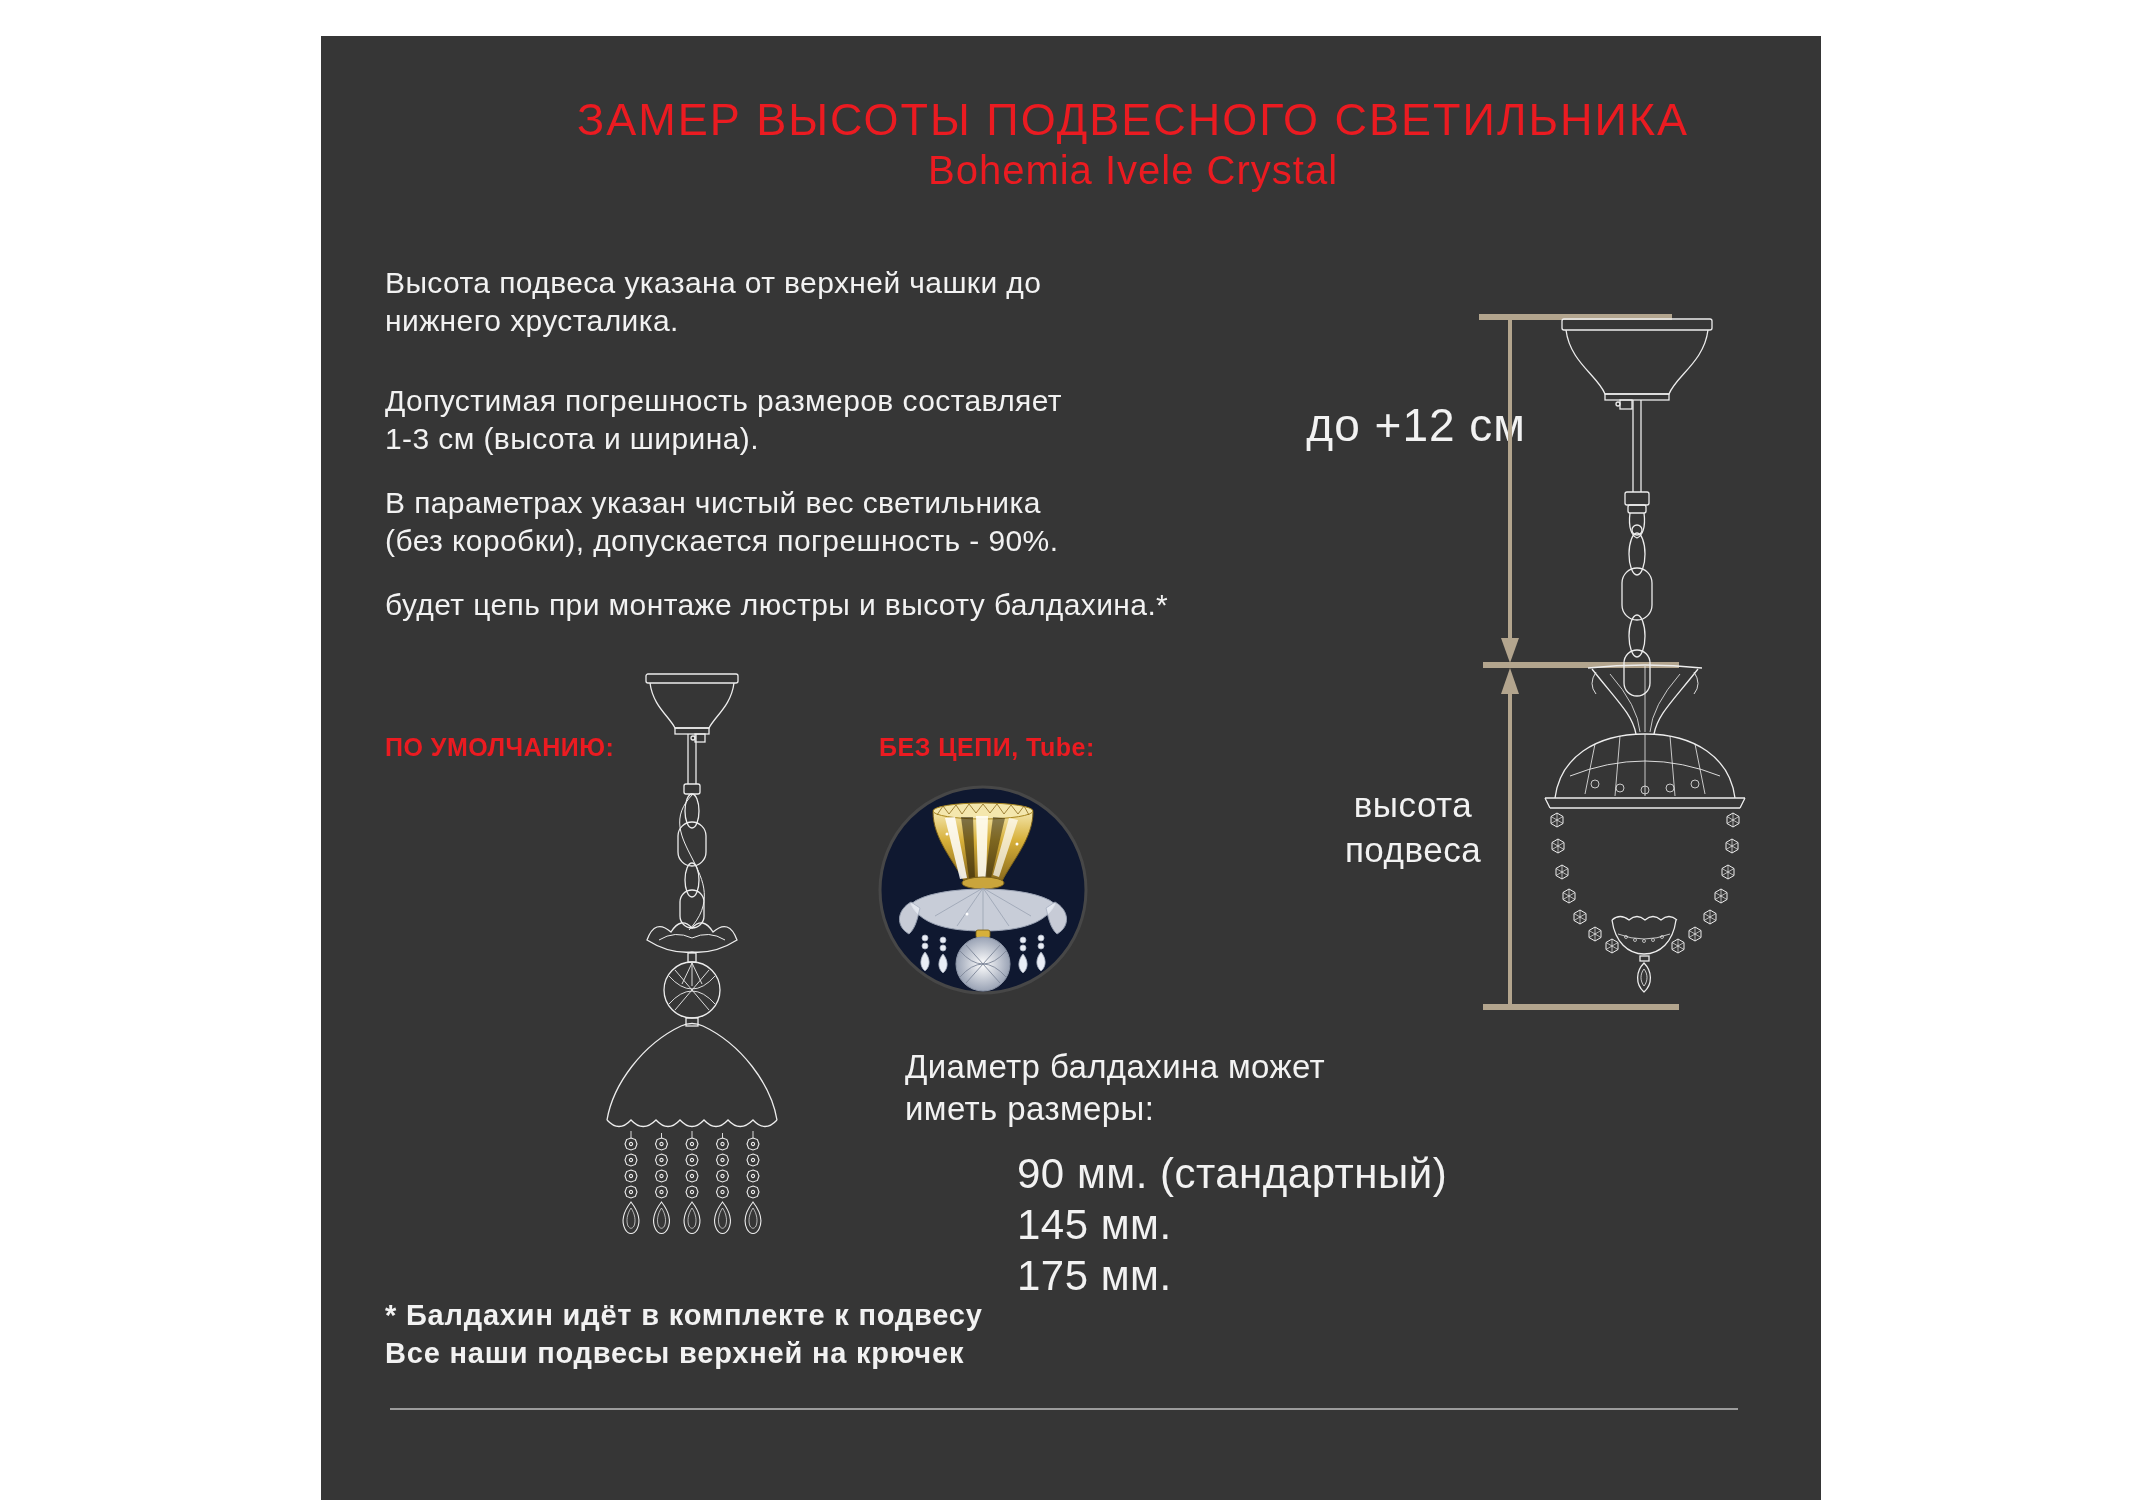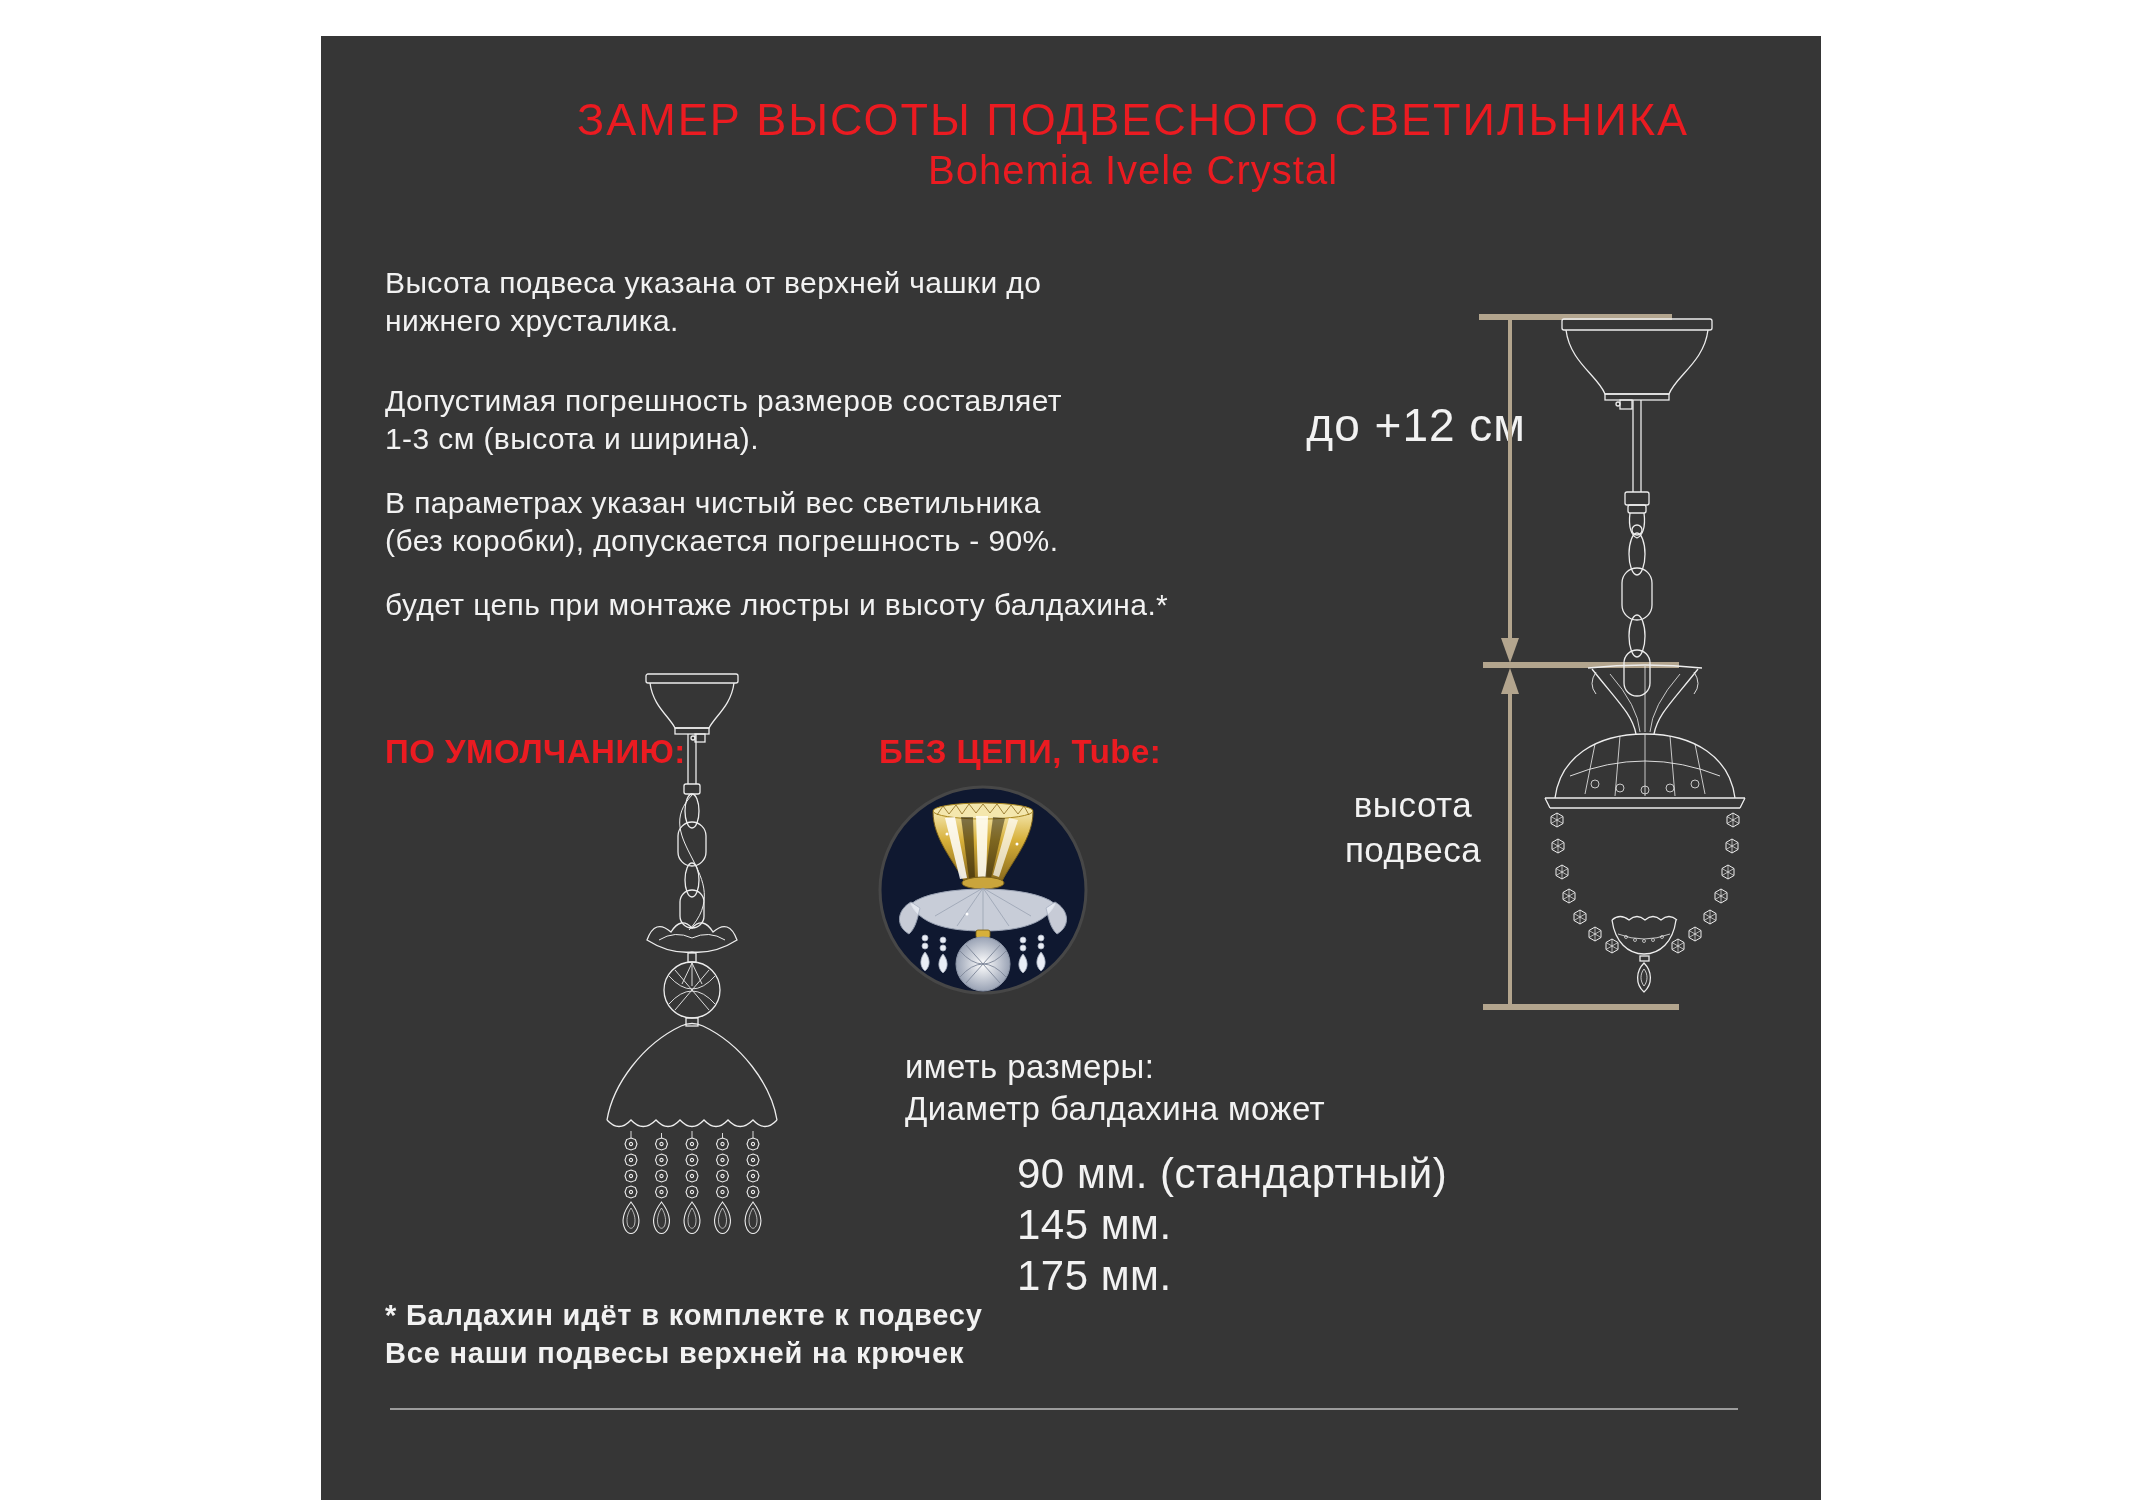--- a/index.html
+++ b/index.html
@@ -22,21 +22,21 @@
   }
   .subtitle {
     left:812px; top:112px; transform:translateX(-50%);
     font-size:40px; letter-spacing:1px; color:#eb1b21; font-weight:400;
     white-space:nowrap;
   }
   .intro { left:64px; top:228px; font-size:30px; line-height:38px; letter-spacing:.4px; }
   .intro .para { margin-bottom:26px; }
   .intro .para.first { margin-bottom:42px; }
 
-  .red-label { font-size:33px; font-weight:700; color:#eb1b21; letter-spacing:.5px; white-space:nowrap; }
+  .red-label { font-size:25px; font-weight:700; color:#eb1b21; letter-spacing:.5px; white-space:nowrap; }
   .label-default { left:64px;  top:697px; }
   .label-tube    { left:558px; top:697px; }
 
   .left-drawing  { left:268px; top:636px; width:202px; height:594px; }
   .photo-circle  { left:556px; top:748px; width:212px; height:212px; }
 
   .canopy-text { left:584px; top:1010px; font-size:33px; line-height:42px; letter-spacing:.4px; }
   .sizes { left:696px; top:1112px; font-size:42px; line-height:51px; letter-spacing:.5px; }
 
   .footnote { left:64px; top:1260px; font-size:29px; font-weight:700; line-height:38px; letter-spacing:.8px; }
@@ -203,22 +203,22 @@
         <rect x="99" y="146" width="14" height="8" rx="2" fill="#d7b03a" stroke="#7a5f18" stroke-width="0.8"></rect>
         <circle cx="106" cy="180" r="27" fill="url(#crys)" stroke="#8e97a8"></circle>
         <path d="M83,167 Q106,193 129,167 M83,193 Q106,167 129,193 M89,161 L123,199 M123,161 L89,199" stroke="#7e8798" stroke-width="0.9" fill="none"></path>
         <circle cx="70" cy="50" r="1.5" fill="#fff"></circle>
           <circle cx="140" cy="60" r="1.5" fill="#fff"></circle>
           <circle cx="90" cy="130" r="1.5" fill="#fff"></circle>
       </g>
     </svg>
 
     <div class="abs canopy-text">
+      <div class="nowrap">Диаметр балдахина может</div>
       <div class="nowrap">иметь размеры:</div>
-      <div class="nowrap">Диаметр балдахина может</div>
     </div>
     <div class="abs sizes">
       <div class="nowrap">90 мм. (стандартный)</div>
       <div class="nowrap">145 мм.</div>
       <div class="nowrap">175 мм.</div>
     </div>
 
     <div class="abs dim-top-label">до +12 см</div>
     <div class="abs dim-height-label">
       <div>высота</div>

